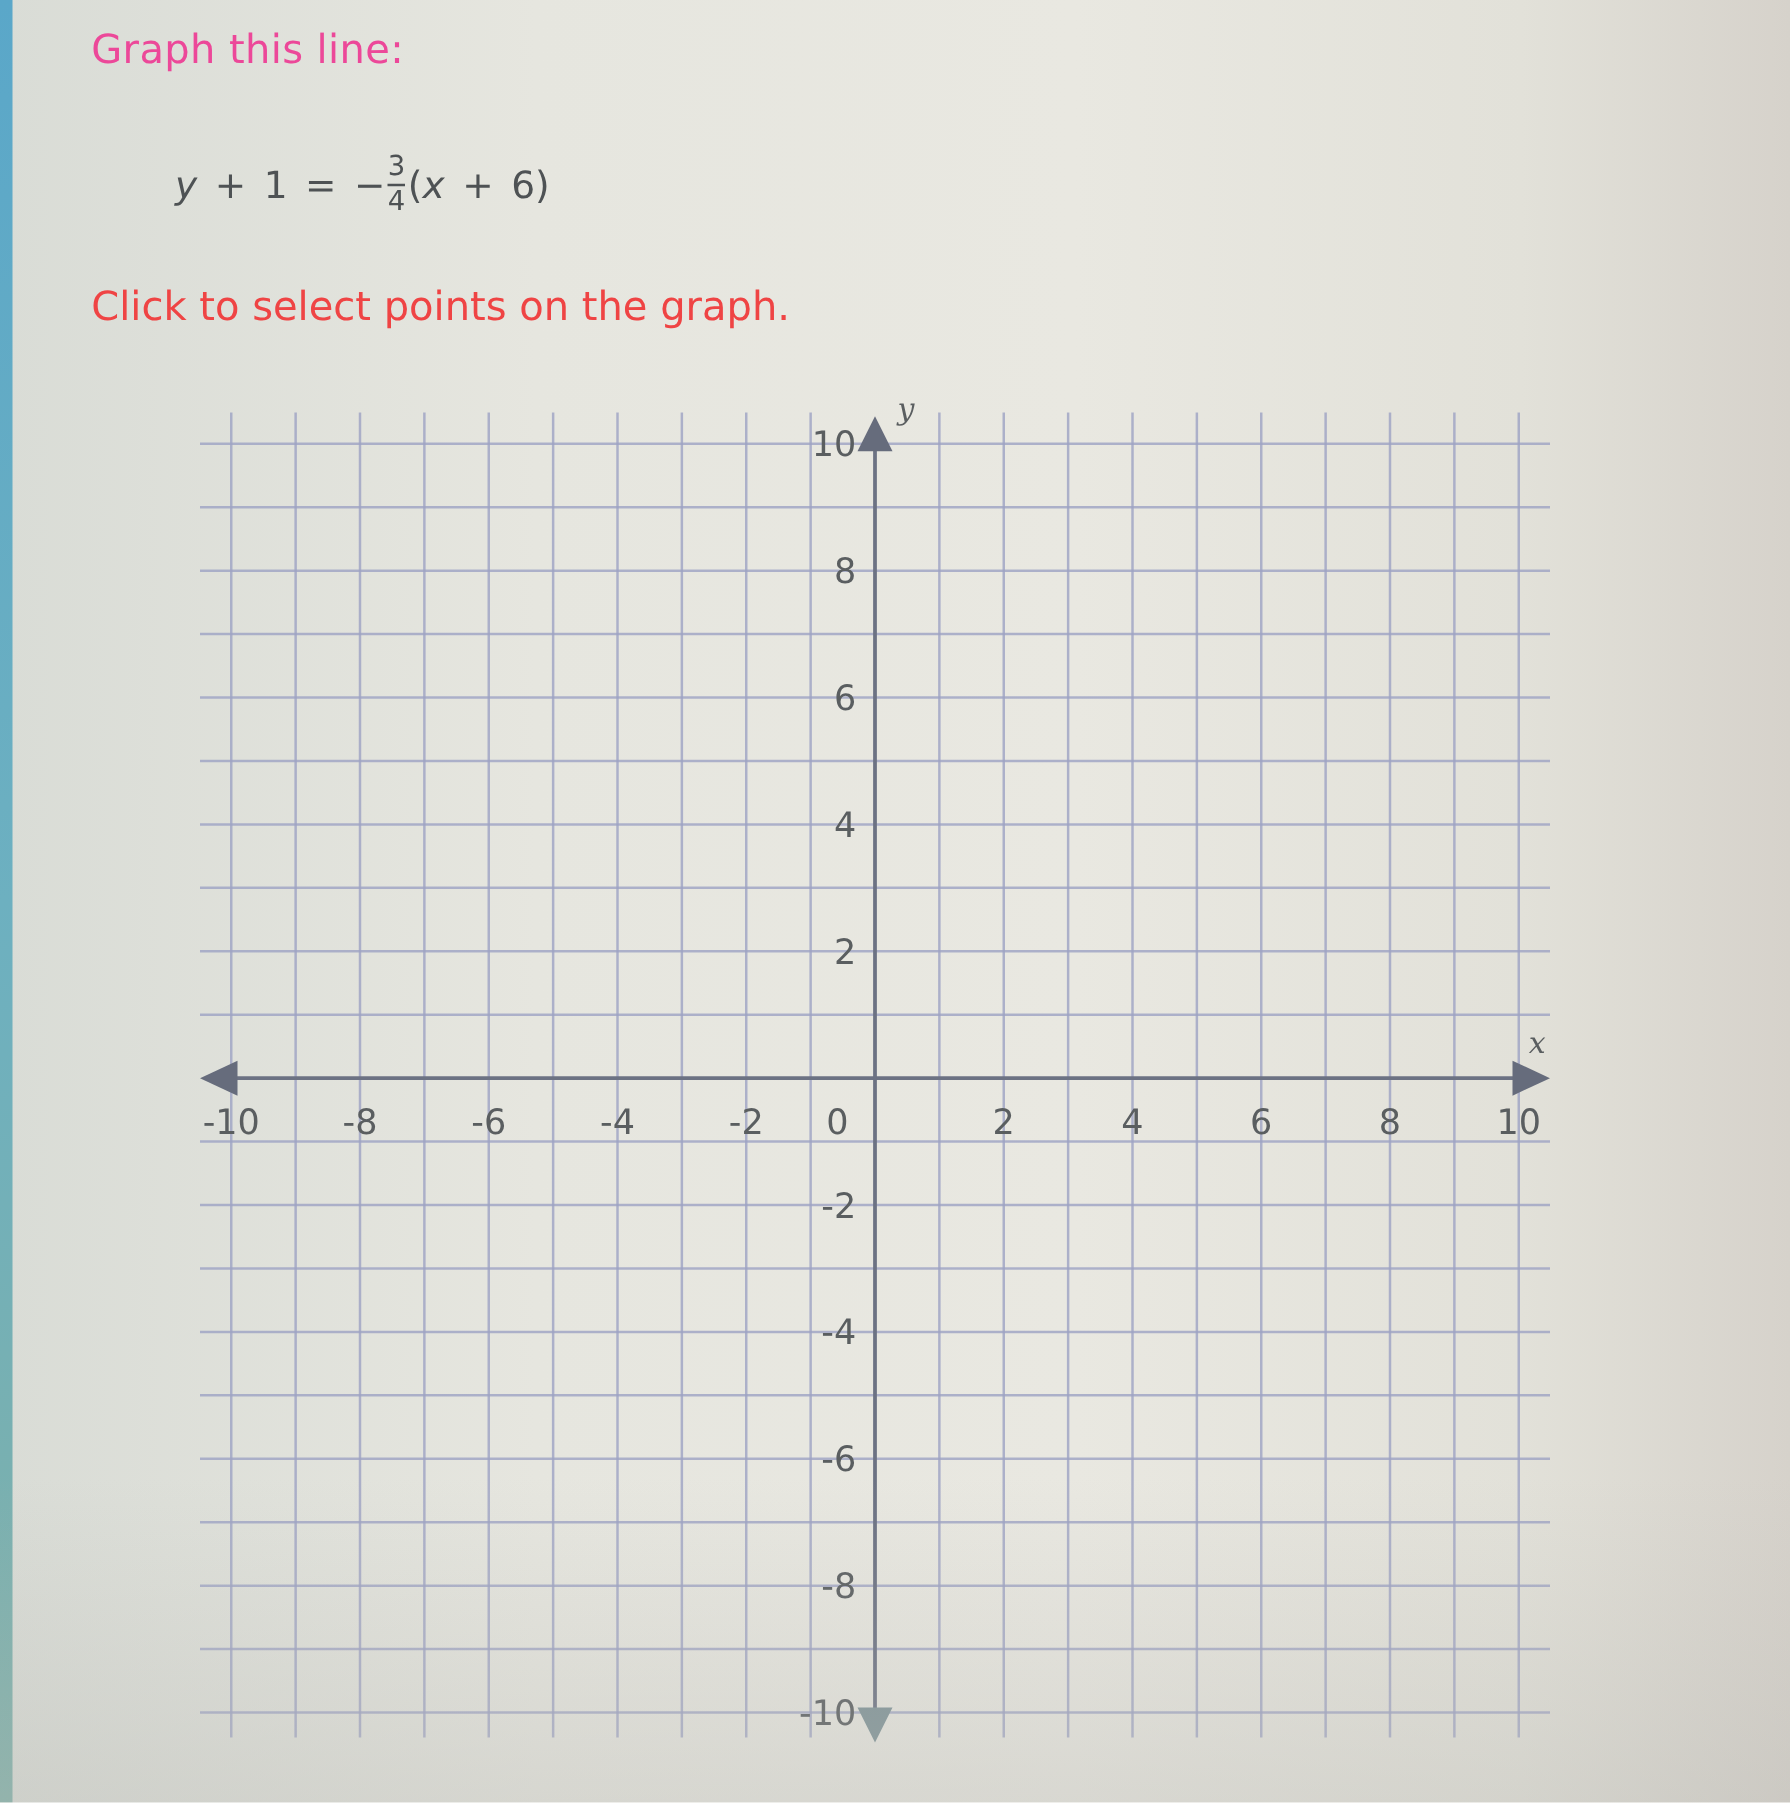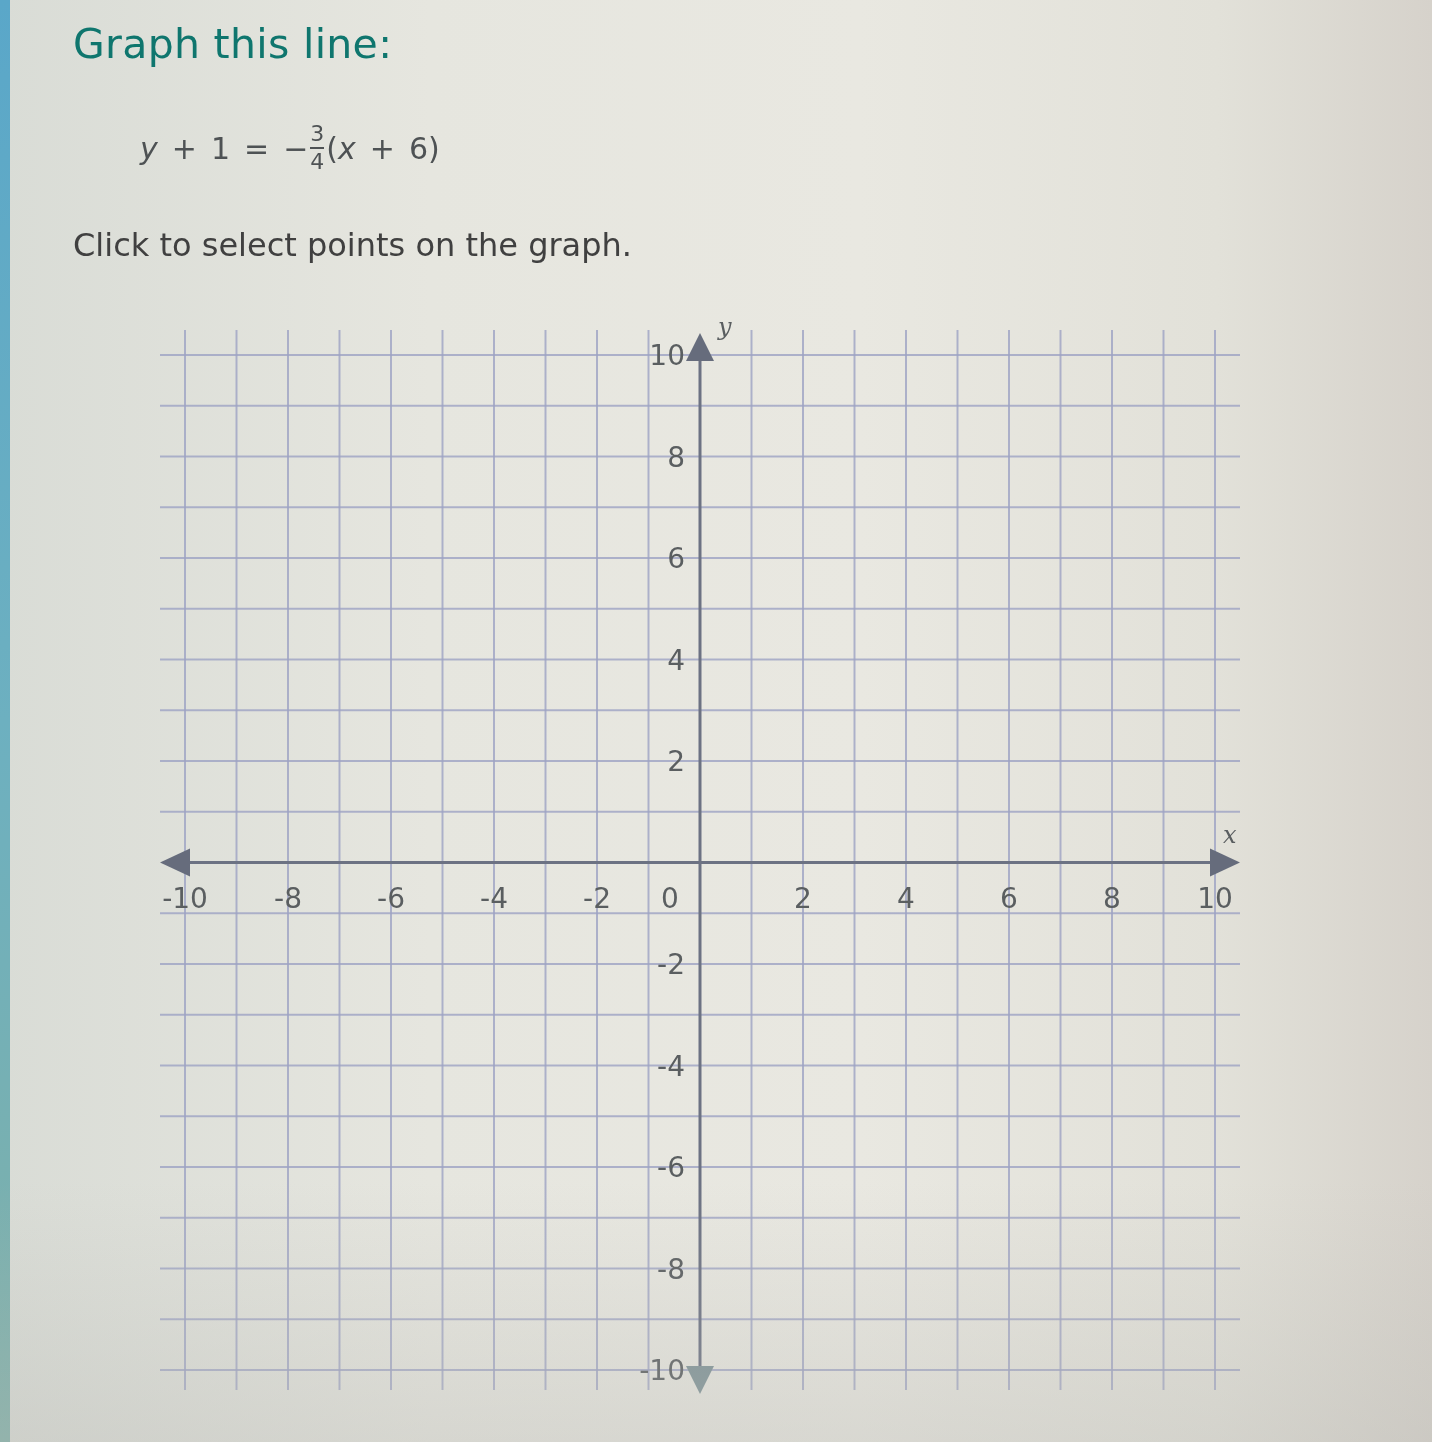--- a/index.html
+++ b/index.html
@@ -13,37 +13,37 @@
       position: absolute; left: 0; top: 0; width: 10px; height: 1442px;
       background: linear-gradient(180deg, #5aa7c9 0%, #6db0c0 50%, #7fb0a8 100%);
     }
     .bottom-shade {
       position: absolute; left: 0; bottom: 0; width: 1432px; height: 260px;
       background: linear-gradient(180deg, rgba(190,190,185,0) 0%, rgba(185,185,180,0.35) 100%);
       pointer-events: none;
     }
     .prompt {
       position: absolute; left: 73px; top: 20px;
-      font-size: 41px; color: #0f766e; letter-spacing: 0.3px;
+      font-size: 32px; color: #ec4899; letter-spacing: 0.3px;
     }
     .equation {
       position: absolute; left: 140px; top: 108px; height: 80px;
       display: flex; align-items: center;
       font-size: 30px; color: #4e5254;
     }
     .equation .var { font-style: italic; }
     .equation .sp { display: inline-block; width: 14px; }
     .frac {
       display: inline-flex; flex-direction: column; align-items: center;
       font-size: 22px; line-height: 24px; margin: 0 2px;
     }
     .frac .bar { width: 14px; height: 2px; background: #4e5254; margin: 1px 0; }
     .instruction {
       position: absolute; left: 73px; top: 226px;
-      font-size: 32px; color: #404040;
+      font-size: 32px; color: #ef4444;
     }
     svg.graph { position: absolute; left: 0; top: 0; }
     .tick-label { font-family: "DejaVu Sans", sans-serif; font-size: 28px; fill: #5a5e60; }
     .axis-name { font-family: "DejaVu Serif", serif; font-style: italic; font-size: 24px; fill: #5a5e60; }
   </style>
 </head>
 <body>
 
 <div class="left-strip"></div>
 

